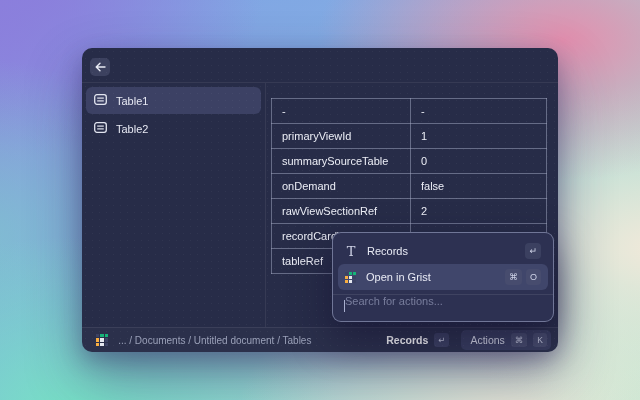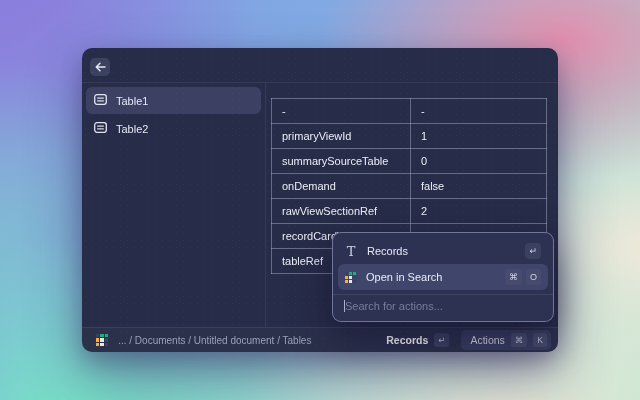--- a/index.html
+++ b/index.html
@@ -74,21 +74,21 @@
   .grist-grid i { display:block; }
   .g-bg{background:#3b4163;} .g-gr{background:#16b378;} .g-or{background:#f9ae41;} .g-wh{background:#e6e8ef;}
   .shortcut { margin-left:auto; display:flex; gap:4px; }
   .key {
     min-width:14px; height:16px; padding:0 4px; background:#474c6e; border-radius:4px;
     color:#ced2e6; font-size:9px; display:flex; align-items:center; justify-content:center;
   }
   .palette-item:not(.selected) .key { background:#3b4060; }
   .palette-search-row {
     margin:4px -5px 0; border-top:1px solid rgba(255,255,255,0.09);
-    flex:1; display:flex; align-items:center; padding:0 12px; position:relative;
+    flex:1; display:flex; align-items:flex-start; padding:0 12px; position:relative;
   }
   .palette-search {
     width:100%; background:transparent; border:none; outline:none;
     font-family:"Liberation Sans", sans-serif; font-size:11px; color:#e9ebf5;
   }
   .palette-search::placeholder { color:#787d9c; }
   .caret { position:absolute; left:11px; top:50%; transform:translateY(-50%); width:1px; height:12px; background:#aab0cf; }
 
   
   .bottom-bar {
@@ -231,21 +231,21 @@
           <i class="g-gr"></i>
           <i class="g-gr"></i>
         <i class="g-or"></i>
           <i class="g-wh"></i>
           <i class="g-bg"></i>
         <i class="g-or"></i>
           <i class="g-wh"></i>
           <i class="g-bg"></i>
       </span>
     </span>
-    <span>Open in Search</span>
+    <span>Open in Grist</span>
     <span class="shortcut">
       <span class="key">⌘</span>
       <span class="key">O</span>
     </span>
   </div>
   <div class="palette-search-row">
     <span class="caret"></span>
     <input class="palette-search" type="text" placeholder="Search for actions..." style="">
   </div>
 </div>

